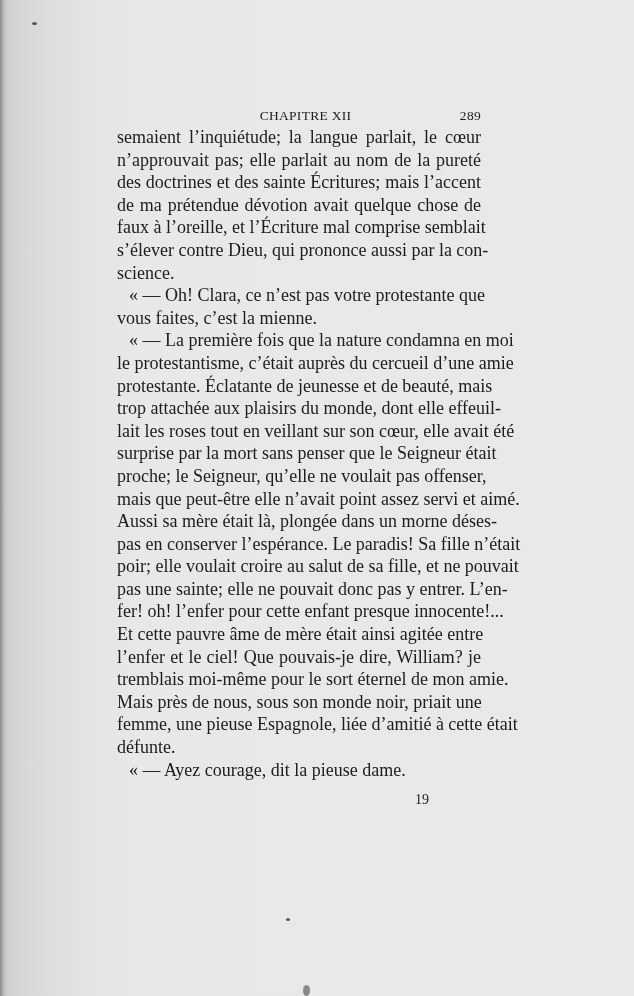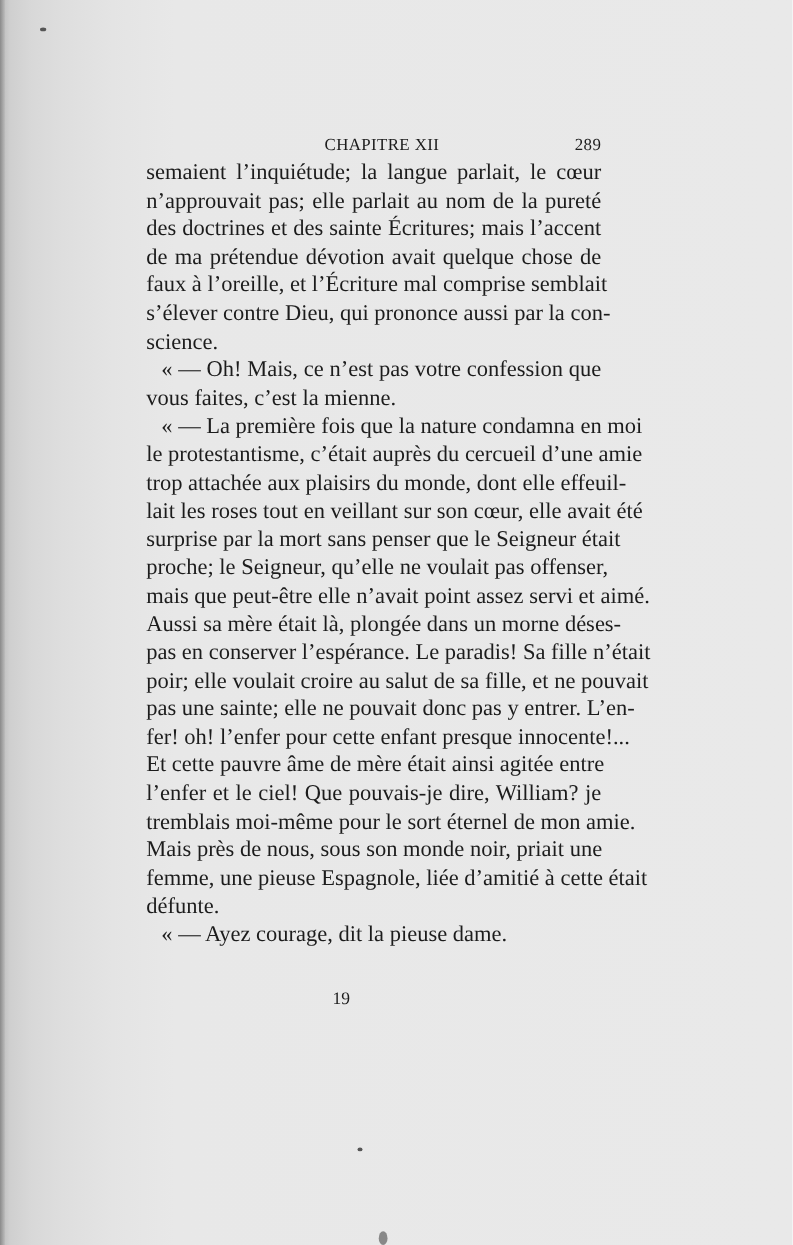--- a/index.html
+++ b/index.html
@@ -15,21 +15,21 @@
     .header {
       position: relative; height: 22px; font-size: 13.5px; letter-spacing: 0.3px;
     }
     .running-title { position: absolute; left: 5px; right: 0; text-align: center; top: 4px; padding-left: 8px; }
     .page-number { position: absolute; right: 0; top: 4px; }
     .body { font-size: 18px; line-height: 22.6px; text-align: justify; }
     .line { display: block; white-space: nowrap; text-align-last: justify; height: 22.6px; overflow: visible; }
     .line.last { text-align-last: left; }
     .line.indent { padding-left: 12px; }
     .signature {
-      position: absolute; left: 0; right: 0; top: 688px; text-align: center; padding-right: 52px; font-size: 14px;
+      position: absolute; left: 0; right: 0; top: 688px; text-align: right; padding-right: 52px; font-size: 14px;
     }
     .speck { position: absolute; background: #555; border-radius: 50%; }
     .left-shadow { position: absolute; left: 0; top: 0; width: 4px; height: 996px; background: linear-gradient(to right, #8a8a8a, #bdbdbd); }
   </style>
 </head>
 <body>
 
 <div class="left-shadow"></div>
 
 <div class="page">
@@ -38,24 +38,25 @@
     <span class="page-number">289</span>
   </div>
   <div class="body" id="body-text">
       <span class="line">semaient l’inquiétude; la langue parlait, le cœur</span>
       <span class="line">n’approuvait pas; elle parlait au nom de la pureté</span>
       <span class="line">des doctrines et des sainte Écritures; mais l’accent</span>
       <span class="line">de ma prétendue dévotion avait quelque chose de</span>
       <span class="line">faux à l’oreille, et l’Écriture mal comprise semblait</span>
       <span class="line">s’élever contre Dieu, qui prononce aussi par la con-</span>
       <span class="line last">science.</span>
-      <span class="line indent">« — Oh! Mais, ce n’est pas votre confession que</span>
+      <span class="line indent">« — Oh! Clara, ce n’est pas votre protestante que</span>
       <span class="line last">vous faites, c’est la mienne.</span>
       <span class="line indent">« — La première fois que la nature condamna en moi</span>
       <span class="line">le protestantisme, c’était auprès du cercueil d’une amie</span>
+      <span class="line">protestante. Éclatante de jeunesse et de beauté, mais</span>
       <span class="line">trop attachée aux plaisirs du monde, dont elle effeuil-</span>
       <span class="line">lait les roses tout en veillant sur son cœur, elle avait été</span>
       <span class="line">surprise par la mort sans penser que le Seigneur était</span>
       <span class="line">proche; le Seigneur, qu’elle ne voulait pas offenser,</span>
       <span class="line">mais que peut-être elle n’avait point assez servi et aimé.</span>
       <span class="line">Aussi sa mère était là, plongée dans un morne déses-</span>
       <span class="line">pas en conserver l’espérance. Le paradis! Sa fille n’était</span>
       <span class="line">poir; elle voulait croire au salut de sa fille, et ne pouvait</span>
       <span class="line">pas une sainte; elle ne pouvait donc pas y entrer. L’en-</span>
       <span class="line">fer! oh! l’enfer pour cette enfant presque innocente!...</span>

